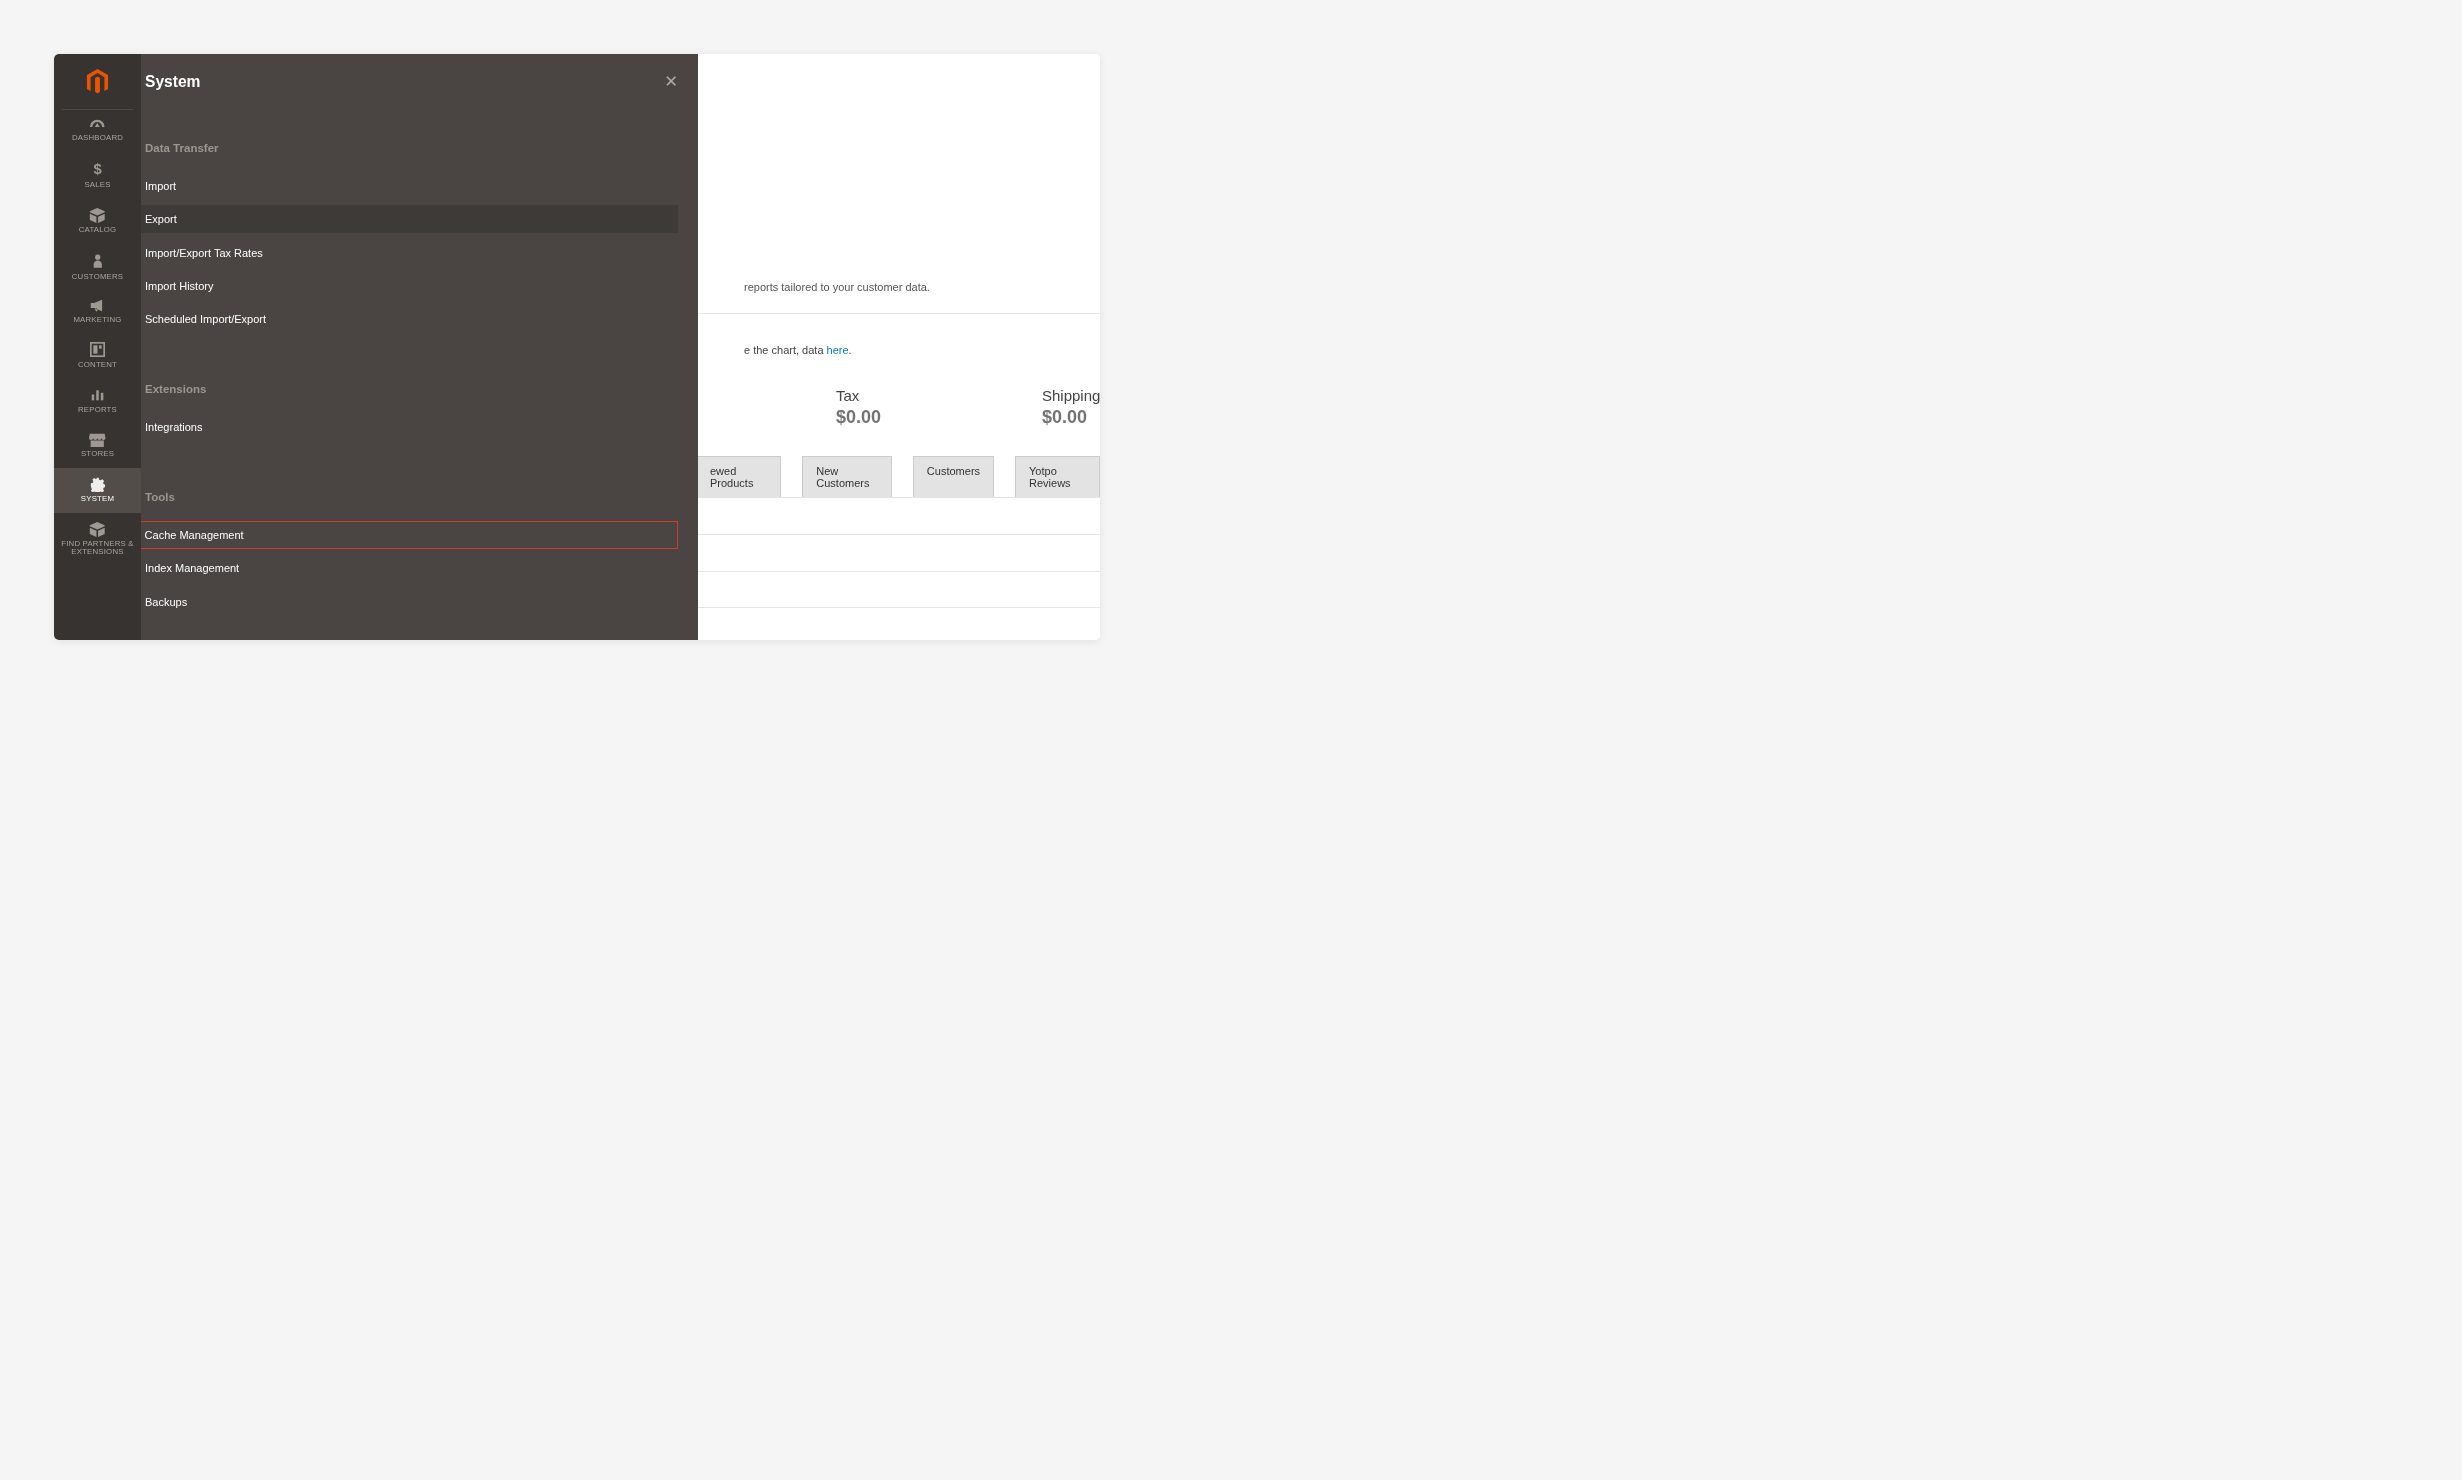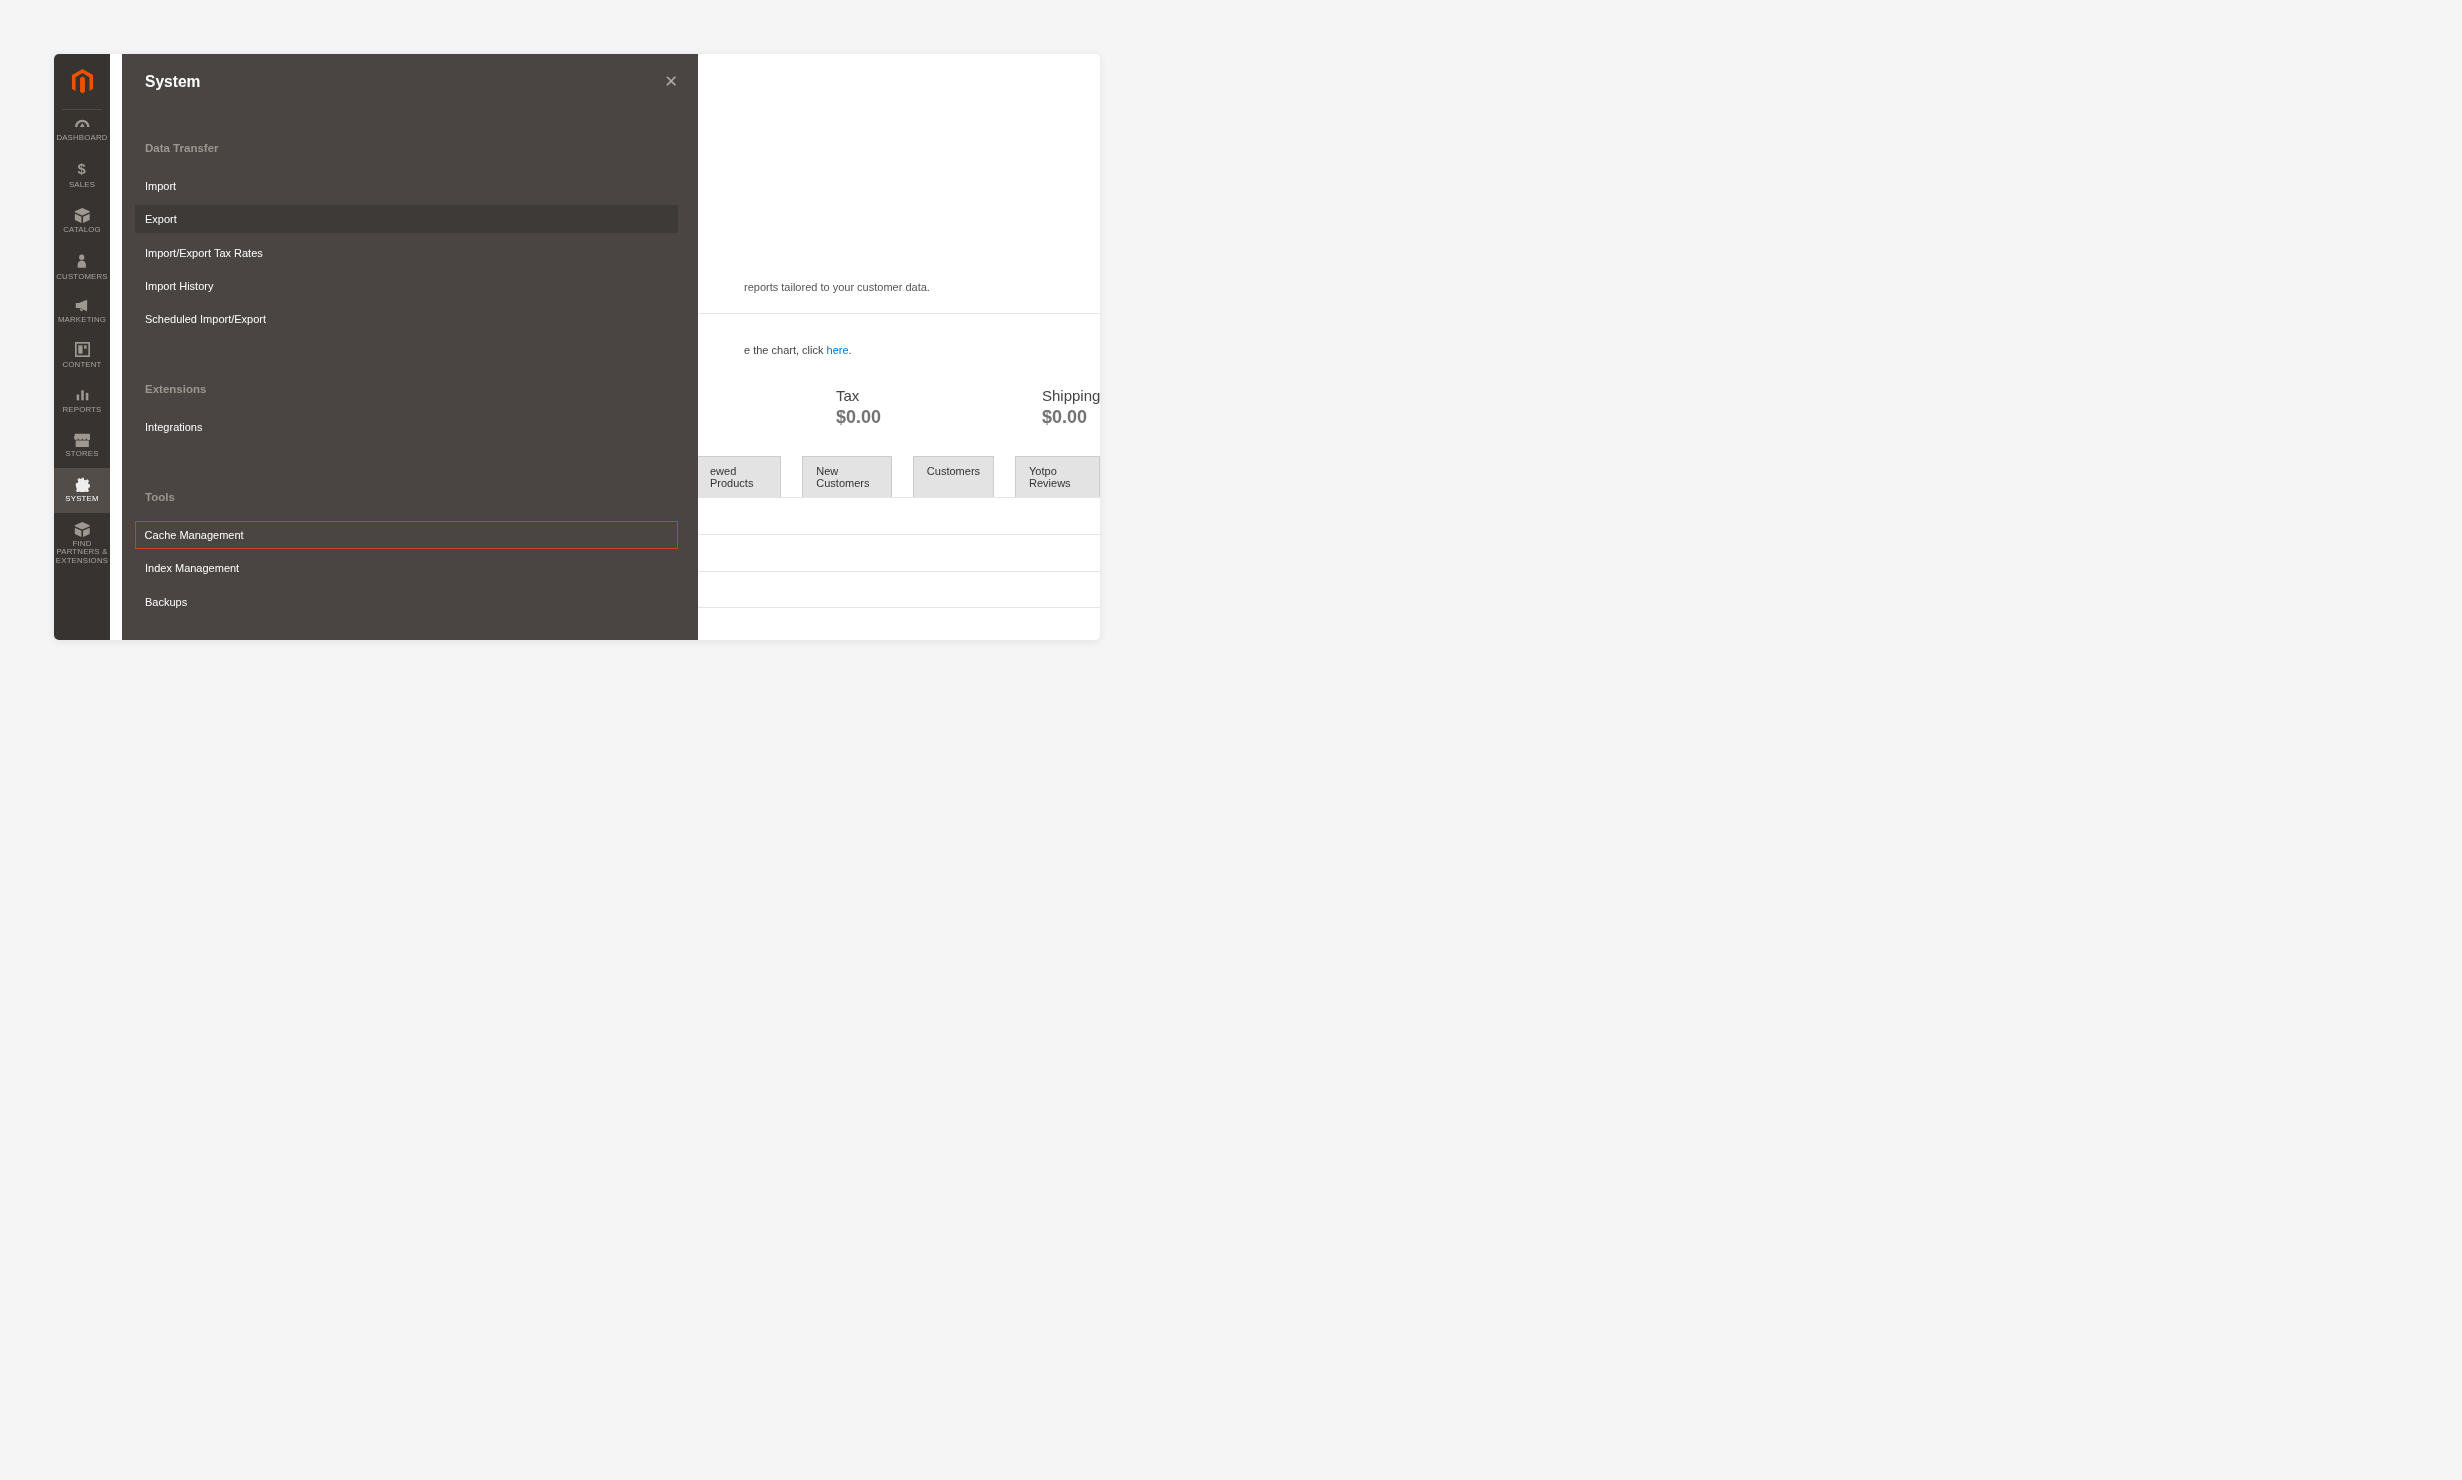--- a/index.html
+++ b/index.html
@@ -57,21 +57,21 @@
     font-size: 11px;
     color: #333;
     cursor: pointer;
   }
   .hdiv { position: absolute; left: 642px; right: 0; border-top: 0.8px solid #e5e5e5; }
 
   
   .sidebar {
     position: absolute;
     left: 0; top: 0; bottom: 0;
-    width: 56px;
+    width: 87px;
     background: #373330;
     display: flex;
     flex-direction: column;
     align-items: stretch;
     z-index: 5;
   }
   .logo-cell {
     height: 56px;
     display: flex;
     align-items: center;
@@ -142,21 +142,21 @@
   svg { display: block; }
 </style>
 </head>
 <body>
 
 <div class="window">
   <div class="content-area">
     <div class="hint-text">reports tailored to your customer data.</div>
     <div class="hint-divider"></div>
     <div class="chart-text">
-      <span>e the chart, click </span><a href="#">here</a><span>.</span>
+      <span>e the chart, data </span><a href="#">here</a><span>.</span>
     </div>
     <div class="stat-block" style="left:782px">
       <div class="stat-label">Tax</div>
       <div class="stat-value">$0.00</div>
     </div>
     <div class="stat-block" style="left:988px">
       <div class="stat-label">Shipping</div>
       <div class="stat-value">$0.00</div>
     </div>
     <div class="tab-bar">

